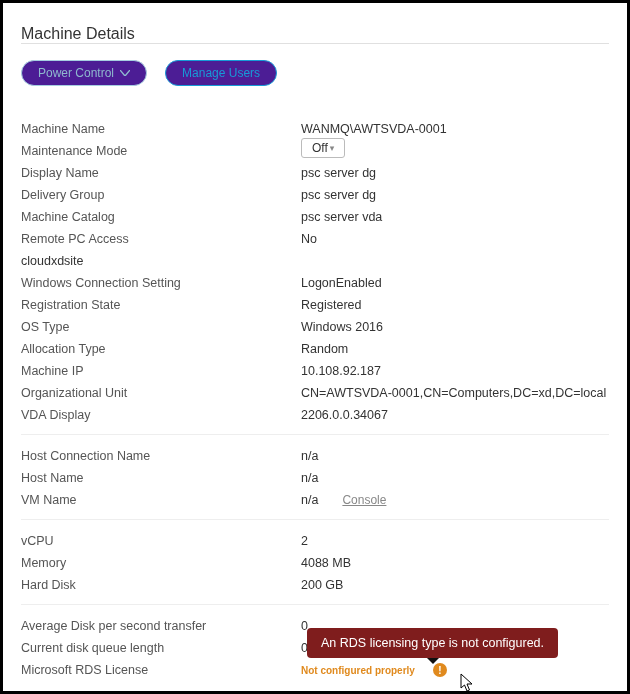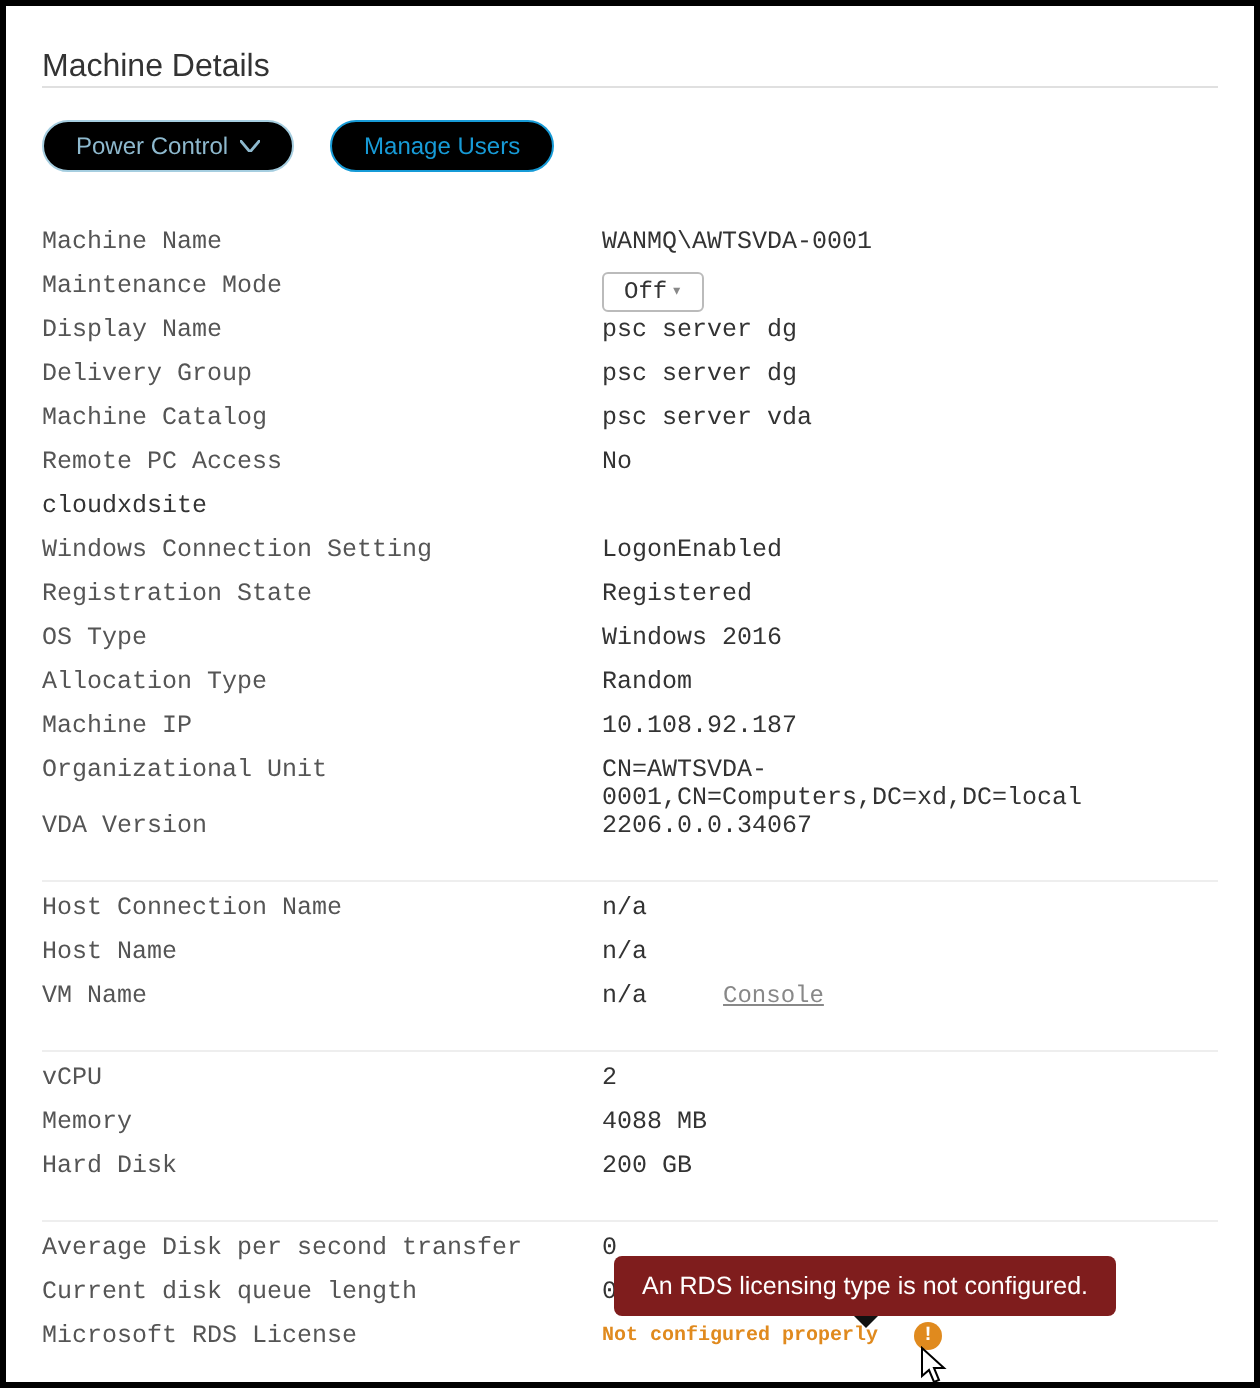--- a/index.html
+++ b/index.html
@@ -15,50 +15,50 @@
     .container { padding: 22px 18px 18px; }
     .title {
       font-size: 16px;
       color: #333;
       font-weight: 400;
       border-bottom: 1px solid #e0e0e0;
     }
     .actions { display: flex; gap: 18px; padding: 16px 0 22px; }
     .pill-btn {
       border: 1px solid #179bd7;
-      background: #000000;
+      background: #4c1d95;
       color: #179bd7;
       border-radius: 16px;
       padding: 5px 16px;
       font-size: 12px;
       cursor: pointer;
       display: inline-flex;
       align-items: center;
       gap: 6px;
     }
     .pill-btn.muted { color: #8eb9ce; border-color: #a6cee0; }
     .chev { width: 10px; height: 6px; display: inline-block; }
     .section { padding: 6px 0 12px; border-bottom: 1px solid #eee; }
     .section:last-of-type { border-bottom: none; }
-    .row { display: flex; align-items: flex-start; min-height: 22px; font-size: 12.5px; font-family: Liberation Mono, monospace; }
+    .row { display: flex; align-items: flex-end; min-height: 22px; font-size: 12.5px; }
     .label { width: 280px; color: #555; }
     .value { color: #333; flex: 1; display: flex; align-items: center; gap: 14px; }
     .select-off {
       border: 1px solid #bbb;
       border-radius: 3px;
       padding: 2px 10px;
       display: inline-flex;
       align-items: center;
       gap: 2px;
       font-size: 12px;
       color: #333;
       cursor: pointer;
     }
     .select-off .chev2 { color: #888; font-size: 9px; }
-    .linkish { color: #888; text-decoration: underline; cursor: pointer; margin-left: 24px; font-size: 12px; }
+    .linkish { color: #888; text-decoration: underline; cursor: pointer; margin-left: 10px; font-size: 12px; }
     .warn { color: #e08a1e; font-weight: 600; font-size: 10px; }
     .warn-icon {
       display: inline-flex; width: 14px; height: 14px; border-radius: 50%;
       background: #e08a1e; color: #fff; font-size: 10px; font-weight: bold;
       align-items: center; justify-content: center; margin-left: 4px;
     }
     .tooltip {
       position: absolute;
       background: #7f1d1d; color: #fff; font-size: 12.5px;
       padding: 8px 14px; border-radius: 4px;
@@ -169,21 +169,21 @@
             <span>10.108.92.187</span>
           </div>
         </div>
         <div class="row">
           <div class="label">Organizational Unit</div>
           <div class="value">
             <span>CN=AWTSVDA-0001,CN=Computers,DC=xd,DC=local</span>
           </div>
         </div>
         <div class="row">
-          <div class="label">VDA Version</div>
+          <div class="label">VDA Display</div>
           <div class="value">
             <span>2206.0.0.34067</span>
           </div>
         </div>
       </div>
       <div class="section">
         <div class="row">
           <div class="label">Host Connection Name</div>
           <div class="value">
             <span>n/a</span>

